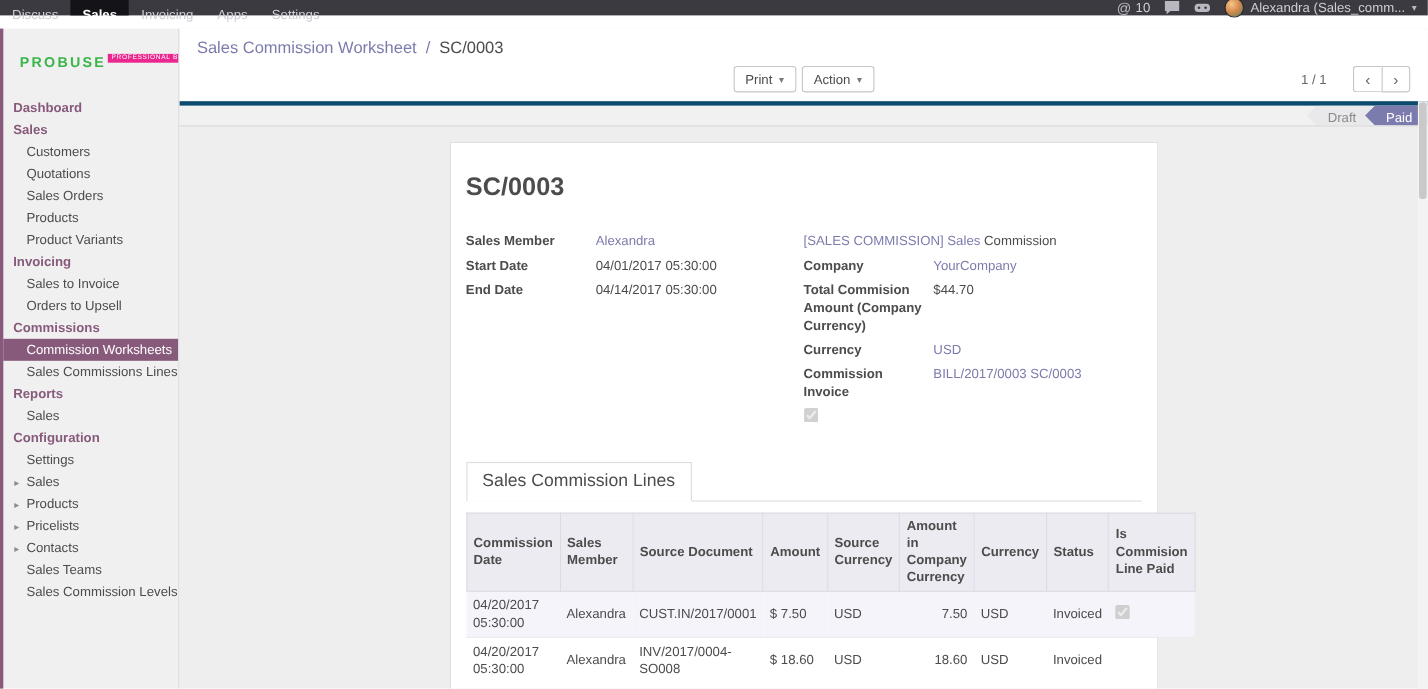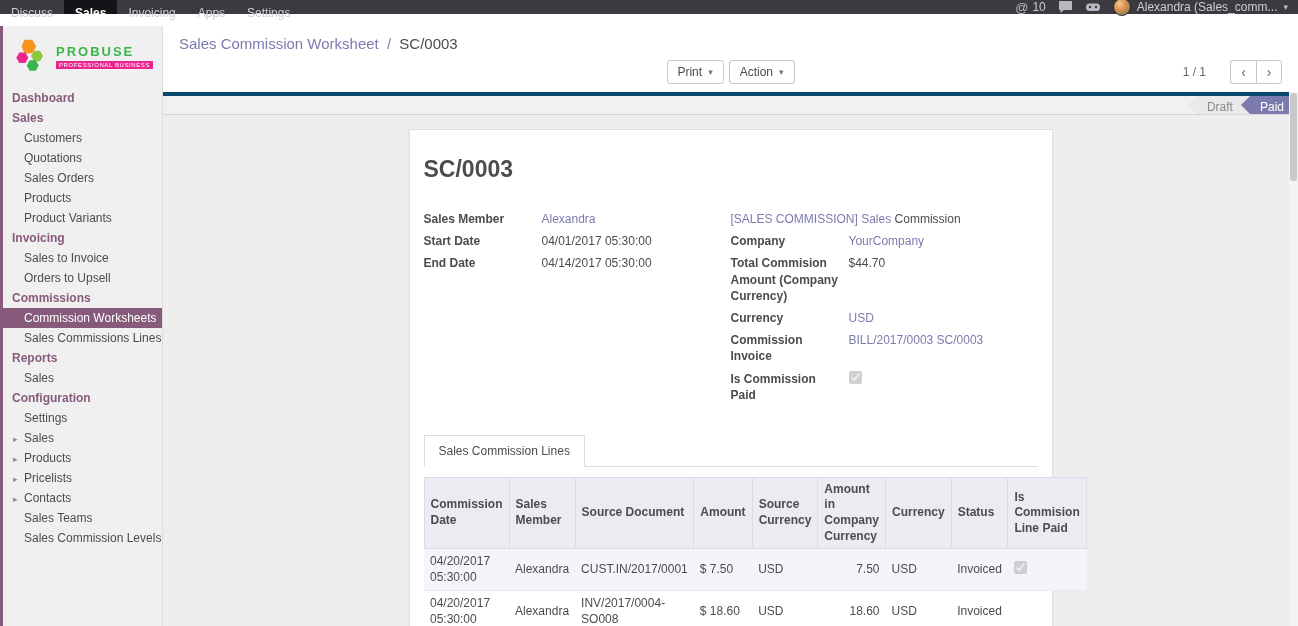--- a/index.html
+++ b/index.html
@@ -30,21 +30,21 @@
   .caret { font-size: 9px; color: #b9b7c0; }
 
   
   .accent-strip { position: fixed; top: 26px; left: 0; bottom: 0; width: 3px; background: #875A7B; z-index: 60; }
   .sidebar {
     position: fixed; top: 26px; left: 0; bottom: 0; width: 163px;
     background: #f0f0f0; border-right: 1px solid #dcdcdc;
     padding-left: 3px; overflow: hidden; z-index: 50;
   }
   .logo { padding: 10px 4px 12px 9px; display: flex; gap: 6px; align-items: center; }
-  .logo-text { display: flex; flex-direction: column; gap: 2px; }
+  .logo-text { display: flex; gap: 2px; }
   .logo-title { color: #3AB54A; font-weight: bold; font-size: 13px; letter-spacing: 2px; }
   .logo-tagline { background: #EC268F; color: #fff; font-size: 6px; padding: 1px 3px; letter-spacing: 0.6px; white-space: nowrap; align-self: flex-start; }
   .side-heading { color: #875A7B; font-weight: bold; font-size: 12px; padding: 3px 9px; cursor: pointer; white-space: nowrap; }
   .side-item { font-size: 12px; color: #4c4c4c; padding: 3px 8px 3px 21px; cursor: pointer; white-space: nowrap; }
   .side-item.selected, .side-item.selected:hover { background: #875A7B; color: #fff; }
   .side-item .arrow { color: #8c8c8c; font-size: 9px; margin-right: 3px; margin-left: -11px; display: inline-block; width: 8px; }
 
   
   .main { position: fixed; left: 163px; top: 26px; right: 0; bottom: 0; display: flex; flex-direction: column; background: #efeeee; }
   .control-panel { background: #fff; padding: 9px 16px 7px 16px; }
@@ -94,21 +94,21 @@
   .flabel { flex: 0 0 118px; width: 118px; font-weight: bold; color: #4c4c4c; padding-right: 10px; }
   .fvalue { color: #4c4c4c; flex: 1; }
   .link { color: #7C7BAD; text-decoration: none; cursor: pointer; }
   input[type="checkbox"] { width: 13px; height: 13px; }
 
   
   .notebook { margin-top: 26px; border-bottom: 1px solid #ddd; }
   .tab {
     display: inline-block; padding: 8px 14px; background: #fff;
     border: 1px solid #ddd; border-bottom: 1px solid #fff; margin-bottom: -1px;
-    font-size: 12px; color: #4c4c4c; cursor: pointer;
+    font-size: 16px; color: #4c4c4c; cursor: pointer;
   }
   table { width: 100%; border-collapse: collapse; margin-top: 10px; font-size: 12px; color: #4c4c4c; }
   thead th {
     background: #ecebf2; border: 1px solid #dcdbe4; font-weight: bold;
     text-align: left; padding: 4px 6px; vertical-align: middle; line-height: 1.3;
   }
   tbody td { padding: 5px 6px; vertical-align: middle; border-top: 1px solid #eceaf0; line-height: 1.3; }
   tbody tr { cursor: pointer; }
   tbody tr:nth-child(odd) { background: #f5f4fa; }
   .r { text-align: right; }
@@ -267,21 +267,20 @@
           </div>
           <div class="frow">
             <span class="flabel">Currency</span>
             <span class="fvalue"><a class="link">USD</a></span>
           </div>
           <div class="frow">
             <span class="flabel">Commission Invoice</span>
             <span class="fvalue"><a class="link">BILL/2017/0003 SC/0003</a></span>
           </div>
           <div class="frow">
-            <span class="flabel">Is Commission Paid</span>
             <span class="fvalue"><input type="checkbox" disabled="" checked="checked" style=""></span>
           </div>
         </div>
       </div>
 
       <div class="notebook">
         <div class="tab">Sales Commission Lines</div>
       </div>
 
       <table>

